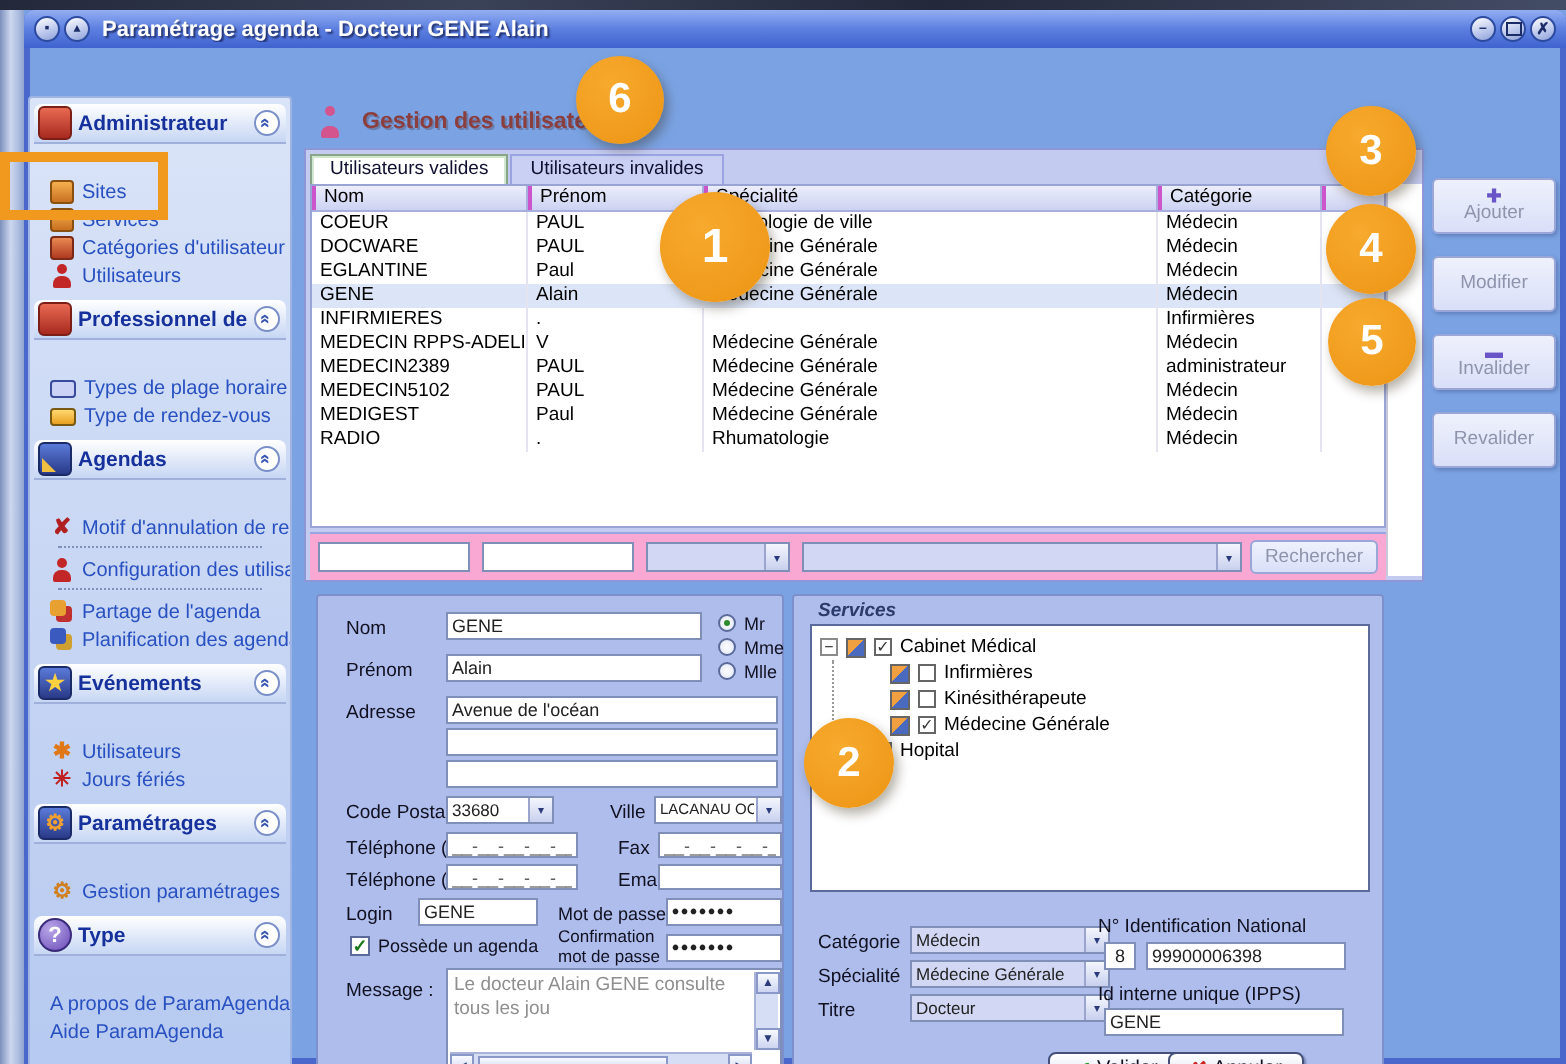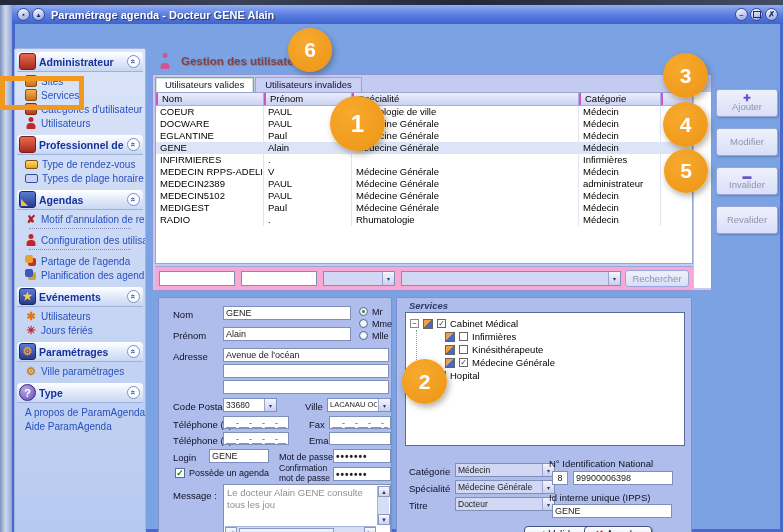--- a/index.html
+++ b/index.html
@@ -30,21 +30,21 @@
   .sb-section{margin-bottom:5px;}
   .sb-header{height:20px;margin:0 2px;display:flex;align-items:center;cursor:pointer;
     background:linear-gradient(180deg,#ffffff,#c6d6f4);border-radius:4px 4px 0 0;
     border-bottom:1px solid #9fb0da;}
   .sb-hicon{width:17px;height:17px;border-radius:3px;margin:0 3px 0 2px;flex:none;position:relative;
     display:flex;align-items:center;justify-content:center;font-size:11px;font-weight:bold;}
   .sb-hlabel{flex:1;font-size:10.5px;font-weight:bold;color:#16309c;white-space:nowrap;overflow:hidden;}
   .sb-chevron{width:13px;height:13px;border-radius:50%;background:#fff;border:1px solid #7a8fc8;flex:none;
     color:#3a56b0;font-size:9px;display:flex;align-items:center;justify-content:center;margin-right:3px;
     transform:rotate(90deg);font-weight:bold;}
-  .sb-items{padding:2px 0 0 10px;}
+  .sb-items{padding:17px 0 0 10px;}
   .sb-item{height:14px;display:flex;align-items:center;font-size:10px;color:#2850c0;cursor:pointer;white-space:nowrap;overflow:hidden;}
   .sb-divider{border-top:1px dotted #8090b8;margin:2px 14px 2px 4px;height:3px;}
   .ic{width:12px;height:12px;border-radius:2px;margin-right:4px;flex:none;position:relative;display:inline-block;}
   .robot-icon{background:linear-gradient(180deg,#e86a52,#a82a20);border:1px solid #7a1e16;}
   .agenda-icon{background:linear-gradient(180deg,#5a7ad8,#2a3a88);border:1px solid #1a2a66;}
   .agenda-icon::after{content:"";position:absolute;left:1px;bottom:1px;border-left:7px solid #f0c040;border-top:7px solid transparent;}
   .events-icon{background:linear-gradient(180deg,#5a7ad8,#2a3a88);border:1px solid #1a2a66;color:#ffd040;}
   .settings-icon{background:linear-gradient(180deg,#5a7ad8,#2a3a88);border:1px solid #1a2a66;color:#f0a030;}
   .help-icon{background:radial-gradient(circle at 35% 30%,#b9a8e8,#6a4ab8);border:1px solid #3a2a7a;border-radius:50% !important;color:#fff;}
   .site-icon,.services-icon{background:linear-gradient(180deg,#f6b050,#c87020);border:1px solid #8a5010;}
@@ -172,26 +172,26 @@
             </div>
           </div>
           <div class="sb-section">
             <div class="sb-header">
               <span class="sb-hicon robot-icon"></span>
               <span class="sb-hlabel">Professionnel de sa...</span>
               <span class="sb-chevron">«</span>
             </div>
             <div class="sb-items">
               <div class="sb-item">
+                <span class="ic timeslot-icon"></span>
+                <span>Types de plage horaire</span>
+              </div>
+              <div class="sb-item">
                 <span class="ic appointment-icon"></span>
                 <span>Type de rendez-vous</span>
-              </div>
-              <div class="sb-item">
-                <span class="ic timeslot-icon"></span>
-                <span>Types de plage horaire</span>
               </div>
             </div>
           </div>
           <div class="sb-section">
             <div class="sb-header">
               <span class="sb-hicon agenda-icon"></span>
               <span class="sb-hlabel">Agendas</span>
               <span class="sb-chevron">«</span>
             </div>
             <div class="sb-items">
@@ -234,21 +234,21 @@
           </div>
           <div class="sb-section">
             <div class="sb-header">
               <span class="sb-hicon settings-icon">⚙</span>
               <span class="sb-hlabel">Paramétrages</span>
               <span class="sb-chevron">«</span>
             </div>
             <div class="sb-items">
               <div class="sb-item">
                 <span class="ic gears-icon glyph">⚙</span>
-                <span>Ville paramétrages</span>
+                <span>Gestion paramétrages</span>
               </div>
             </div>
           </div>
           <div class="sb-section">
             <div class="sb-header">
               <span class="sb-hicon help-icon">?</span>
               <span class="sb-hlabel">Type</span>
               <span class="sb-chevron">«</span>
             </div>
             <div class="sb-items">

